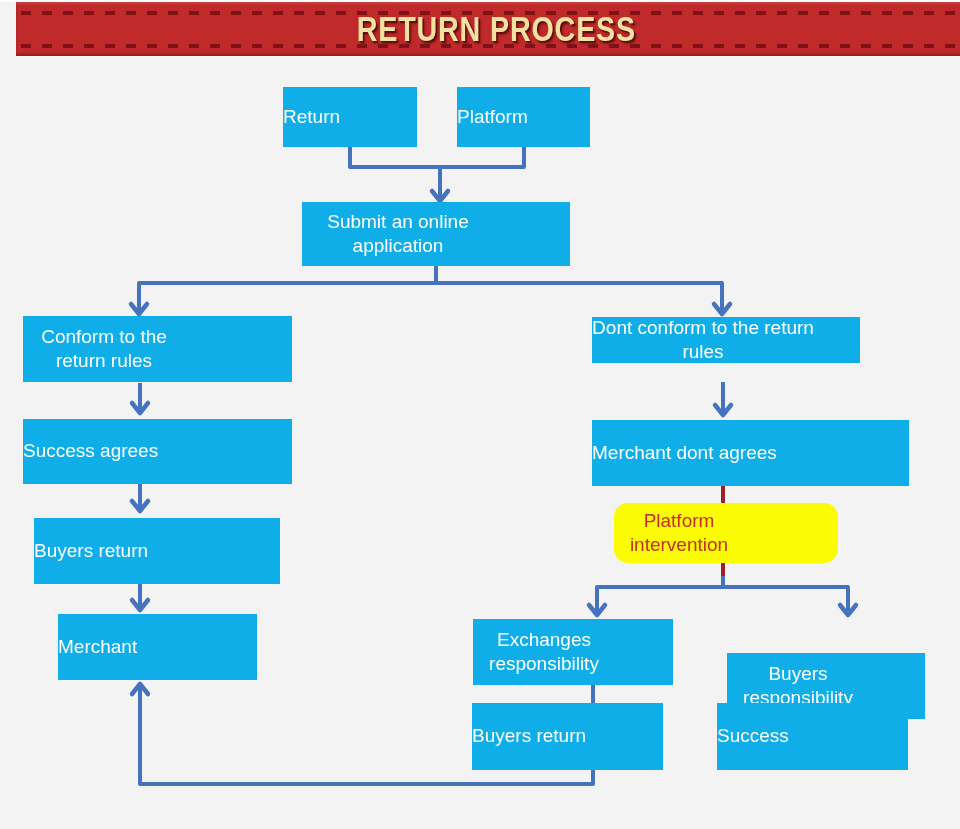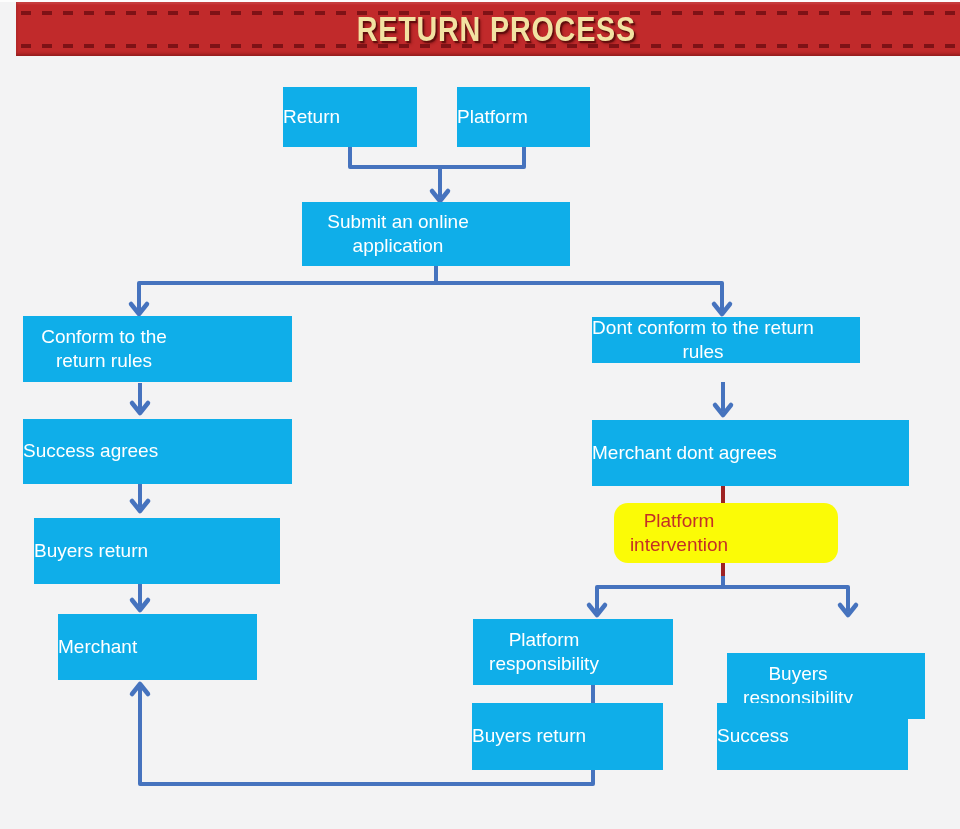--- a/index.html
+++ b/index.html
@@ -121,21 +121,21 @@
   <div class="node" style="left:34px;top:518px;width:246px;height:66px">
     <span>Buyers return</span>
   </div>
   <div class="node yellow" style="left:614px;top:503px;width:224px;height:60px">
     <span class="w130">Platform intervention</span>
   </div>
   <div class="node" style="left:58px;top:614px;width:199px;height:66px">
     <span>Merchant</span>
   </div>
   <div class="node" style="left:473px;top:619px;width:200px;height:66px">
-    <span class="w140">Platform responsibility</span>
+    <span class="w140">Exchanges responsibility</span>
   </div>
   <div class="node" style="left:727px;top:653px;width:198px;height:66px">
     <span class="w140">Buyers responsibility</span>
   </div>
   <div class="node" style="left:472px;top:703px;width:191px;height:67px">
     <span>Buyers return</span>
   </div>
   <div class="node" style="left:717px;top:703px;width:191px;height:67px">
     <span>Success</span>
   </div>

